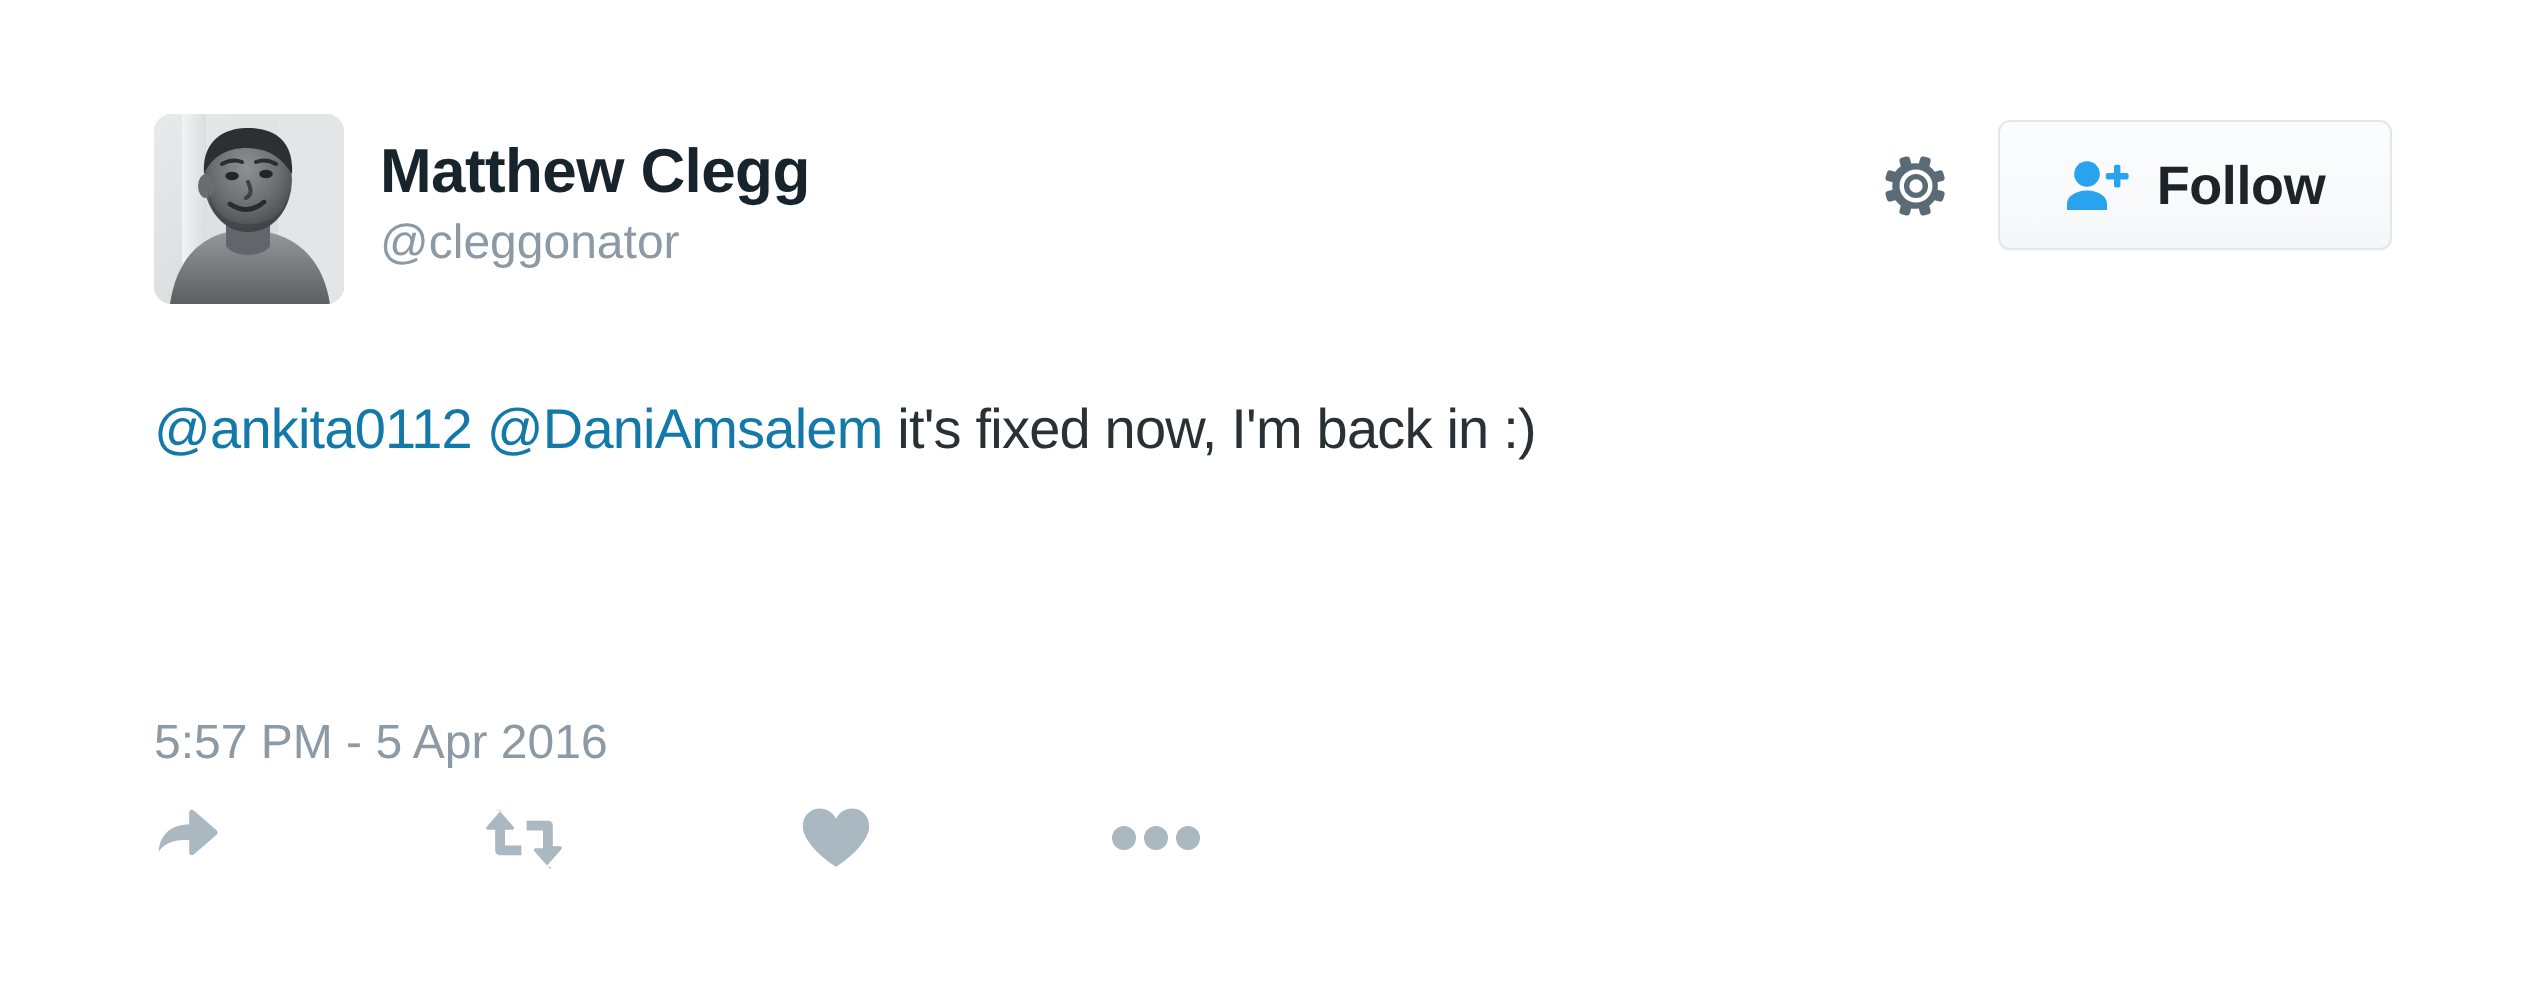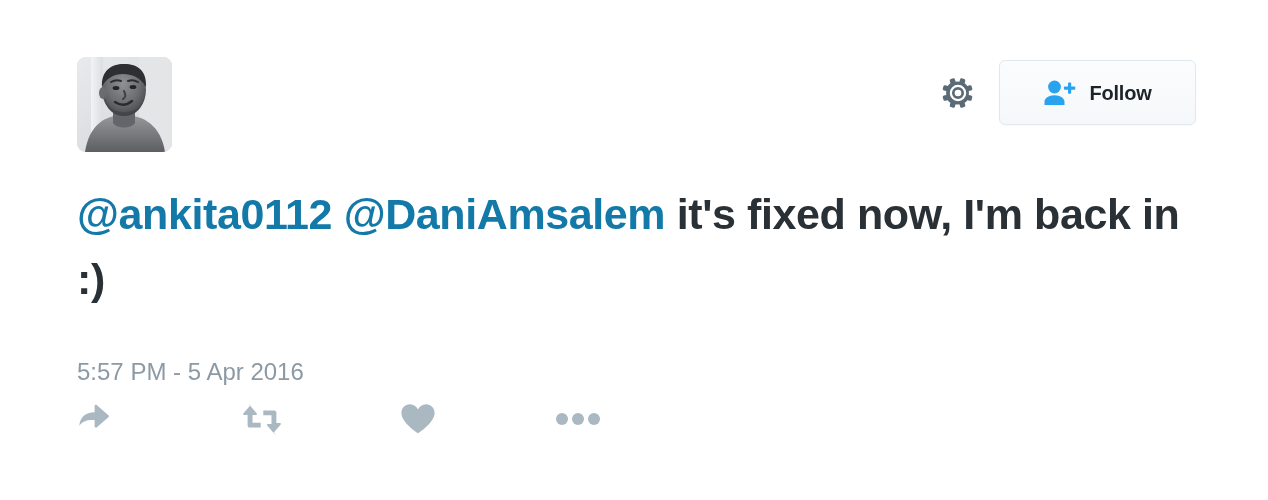--- a/index.html
+++ b/index.html
@@ -91,38 +91,38 @@
     box-shadow: 0 1px 0 rgba(0,0,0,0.02);
     display: flex;
     align-items: center;
     justify-content: center;
     gap: 12px;
     cursor: pointer;
     box-sizing: border-box;
   }
   .follow-btn .follow-icon { display: flex; align-items: center; }
   .follow-btn .follow-label {
-    font-size: 20px;
+    font-size: 27px;
     font-weight: bold;
     color: #1c2429;
     letter-spacing: -0.2px;
     line-height: 30px;
   }
 
   
   .tweet-text {
     position: absolute;
     left: 77px;
     top: 182px;
     width: 1110px;
-    font-size: 43px;
+    font-size: 28px;
     line-height: 65px;
     color: #2a3136;
     letter-spacing: -0.4px;
-    font-weight: bold;
+    font-weight: normal;
     word-wrap: break-word;
   }
   .tweet-text .mention {
     color: #1279a8;
     text-decoration: none;
     cursor: pointer;
   }
 
   
   .timestamp {
@@ -206,20 +206,24 @@
         <path d="M51 24 q5 -2 10 1" stroke="#2c2d31" stroke-width="2" fill="none" stroke-linecap="round"></path>
 
         <path d="M47 34 q3 6 -1 8" stroke="#3f4044" stroke-width="2" fill="none" stroke-linecap="round"></path>
 
         <path d="M38 45 q9 6 17 -1" stroke="#2a2b2f" stroke-width="2.4" fill="none" stroke-linecap="round"></path>
 
         <path d="M27 37 C28 52 37 59 47 59 C58 59 67 51 68 37 C66 50 58 55 47 55 C37 55 29 50 27 37 Z" fill="#3b3c40" opacity="0.55"></path>
       </svg>
     </div>
 
+    <div class="identity">
+      <div class="fullname">Matthew Clegg</div>
+      <div class="username">@cleggonator</div>
+    </div>
 
     <div class="gear-btn">
       <svg width="38" height="38" viewBox="0 0 24 24" xmlns="http://www.w3.org/2000/svg">
         <path fill="#5b6b76" d="M12 8.2a3.8 3.8 0 1 0 0 7.6 3.8 3.8 0 0 0 0-7.6zm0 5.9a2.1 2.1 0 1 1 0-4.2 2.1 2.1 0 0 1 0 4.2z"></path>
         <path fill="#5b6b76" d="M20.3 13.6l-1.5-.4a6.9 6.9 0 0 0 0-2.4l1.5-.4a1 1 0 0 0 .7-1.2l-.4-1.4a1 1 0 0 0-1.2-.7l-1.5.4a6.9 6.9 0 0 0-1.7-1.7l.4-1.5a1 1 0 0 0-.7-1.2l-1.4-.4a1 1 0 0 0-1.2.7l-.4 1.5a6.9 6.9 0 0 0-2.4 0l-.4-1.5a1 1 0 0 0-1.2-.7l-1.4.4a1 1 0 0 0-.7 1.2l.4 1.5a6.9 6.9 0 0 0-1.7 1.7l-1.5-.4a1 1 0 0 0-1.2.7l-.4 1.4a1 1 0 0 0 .7 1.2l1.5.4a6.9 6.9 0 0 0 0 2.4l-1.5.4a1 1 0 0 0-.7 1.2l.4 1.4a1 1 0 0 0 1.2.7l1.5-.4a6.9 6.9 0 0 0 1.7 1.7l-.4 1.5a1 1 0 0 0 .7 1.2l1.4.4a1 1 0 0 0 1.2-.7l.4-1.5a6.9 6.9 0 0 0 2.4 0l.4 1.5a1 1 0 0 0 1.2.7l1.4-.4a1 1 0 0 0 .7-1.2l-.4-1.5a6.9 6.9 0 0 0 1.7-1.7l1.5.4a1 1 0 0 0 1.2-.7l.4-1.4a1 1 0 0 0-.7-1.2zM12 17.2a5.2 5.2 0 1 1 0-10.4 5.2 5.2 0 0 1 0 10.4z"></path>
       </svg>
     </div>
 
     <div class="follow-btn">
       <span class="follow-icon">

